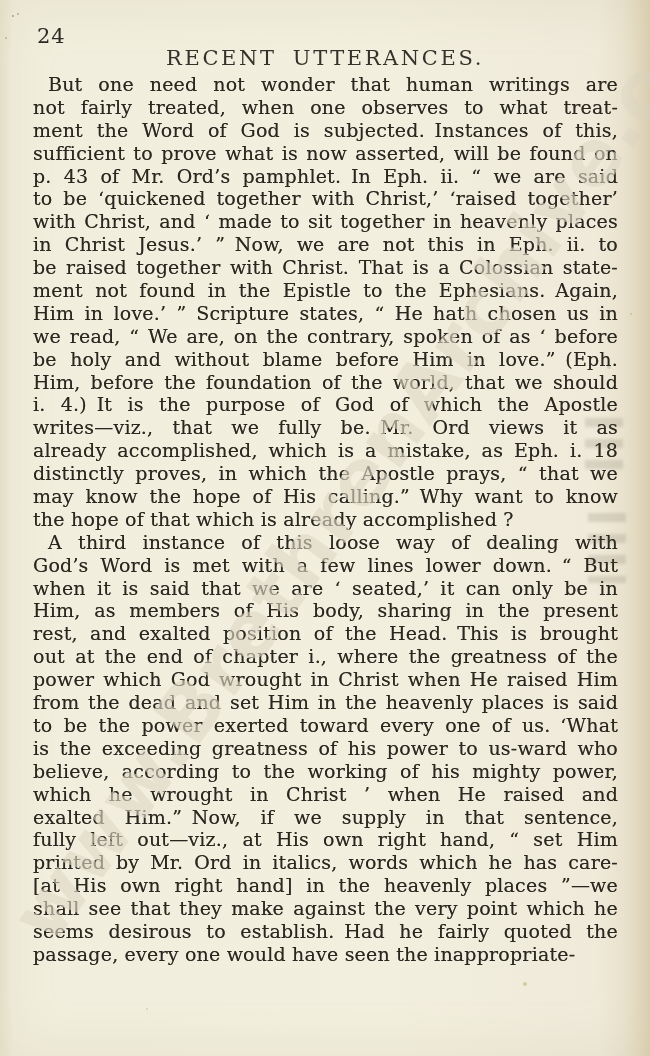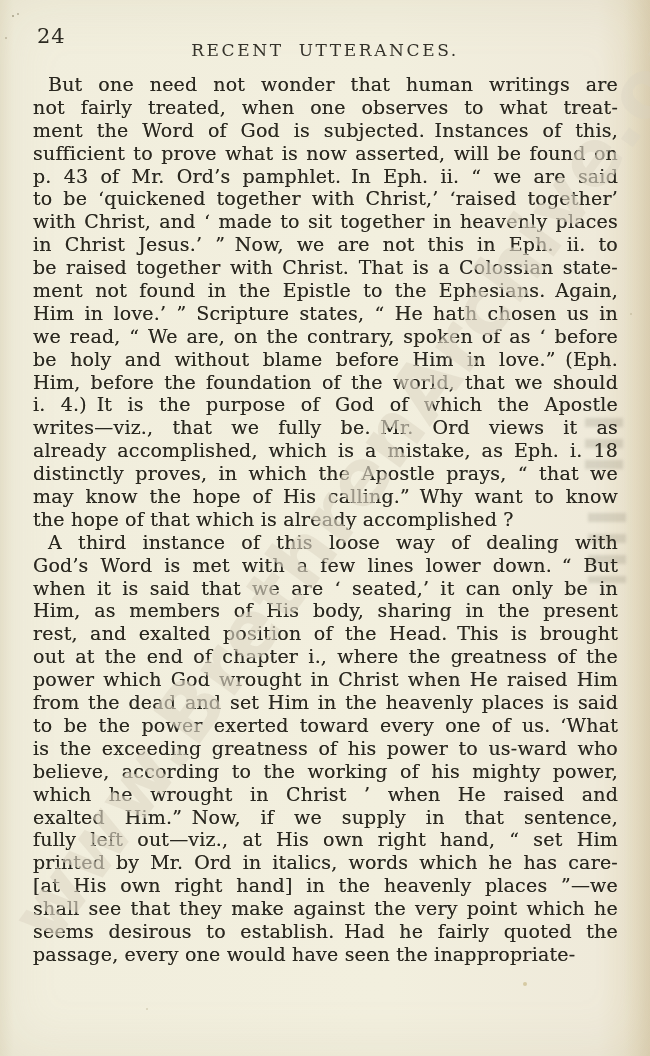--- a/index.html
+++ b/index.html
@@ -23,23 +23,23 @@
     pointer-events:none;
   }
   .header {
     position:absolute; top:22px; left:0; width:562px; height:30px;
   }
   .page-number {
     position:absolute; left:37px; top:2px;
     font-size:21px; letter-spacing:1px; color:#2c2a22;
   }
   .running-title {
-    position:absolute; left:0; width:650px; top:18px;
+    position:absolute; left:0; width:650px; top:24px;
     text-align:center;
-    font-size:17px; letter-spacing:2.6px; word-spacing:7px;
+    font-size:21px; letter-spacing:2.6px; word-spacing:7px;
     color:#34322a;
   }
   .text-block {
     position:absolute; left:33px; top:73px; width:585px;
     font-size:19px; line-height:22.9px; letter-spacing:0.2px;
     text-shadow:0 0 0.5px rgba(41,39,31,0.55);
   }
   .line {
     height:22.9px; overflow:hidden;
     text-align:justify; text-align-last:justify;

